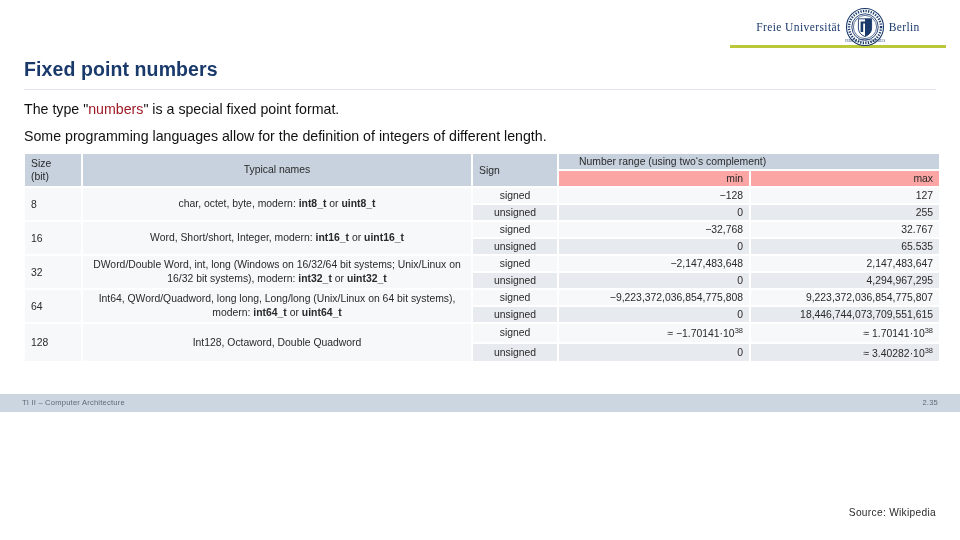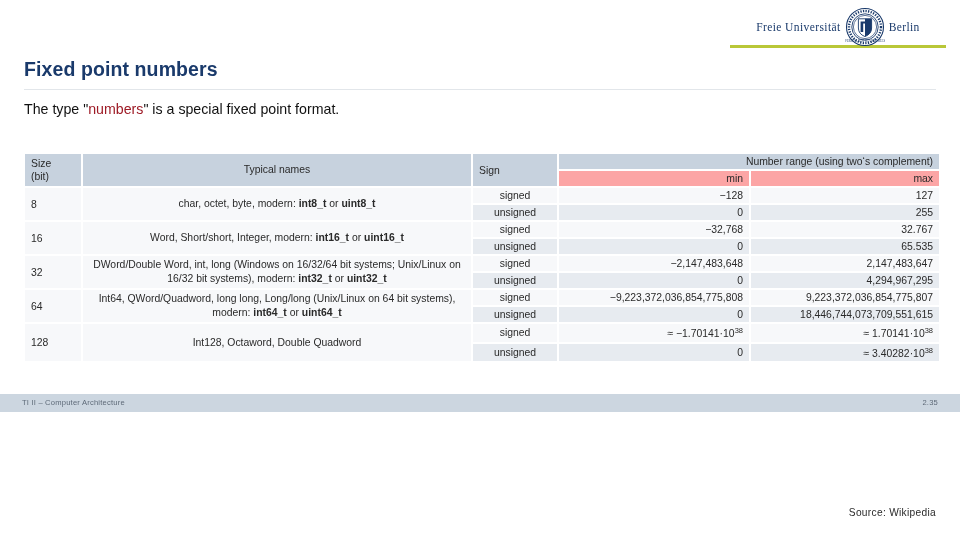--- a/index.html
+++ b/index.html
@@ -184,38 +184,39 @@
       <span class="logo-word">Berlin</span>
     </div>
     <div class="logo-rule"></div>
   </div>
 
   <div class="slide-title">Fixed point numbers</div>
   <div class="title-rule"></div>
 
   <div class="bodytext l1"><span>The type "</span><span class="kw-red">numbers</span><span>" is a special fixed point format.</span></div>
 
+  <div class="bodytext l2">Some programming languages allow for the definition of integers of different length.</div>
 
   <div class="tablewrap">
     <table class="rangetable">
       <colgroup>
         <col style="width:56px">
           <col style="width:388px">
           <col style="width:84px">
         <col style="width:190px">
           <col style="width:188px">
       </colgroup>
       <tbody id="tbody">
           <tr>
             <td class="hdr c-size" rowspan="2">
               <div class="c-size-label">Size<br>(bit)</div>
             </td>
             <td class="hdr c-names" rowspan="2">Typical names</td>
             <td class="hdr c-sign" rowspan="2" style="text-align:left;">Sign</td>
-            <td class="hdr" colspan="2" style="text-align:right;padding-left:8px;">Number range (using two‘s complement)</td>
+            <td class="hdr" colspan="2" style="text-align:left;padding-left:20px;">Number range (using two‘s complement)</td>
           </tr>
           <tr>
             <td class="hdr-sub c-min">min</td>
             <td class="hdr-sub c-max">max</td>
           </tr>
           <tr>
             <td class="cell-light c-size" rowspan="2">8</td>
             <td class="cell-light c-names" rowspan="2">char, octet, byte, modern: <span class="names-b">int8_t</span> or <span class="names-b">uint8_t</span></td>
             <td class="cell-light c-sign">signed</td>
             <td class="cell-light c-min">−128</td>

